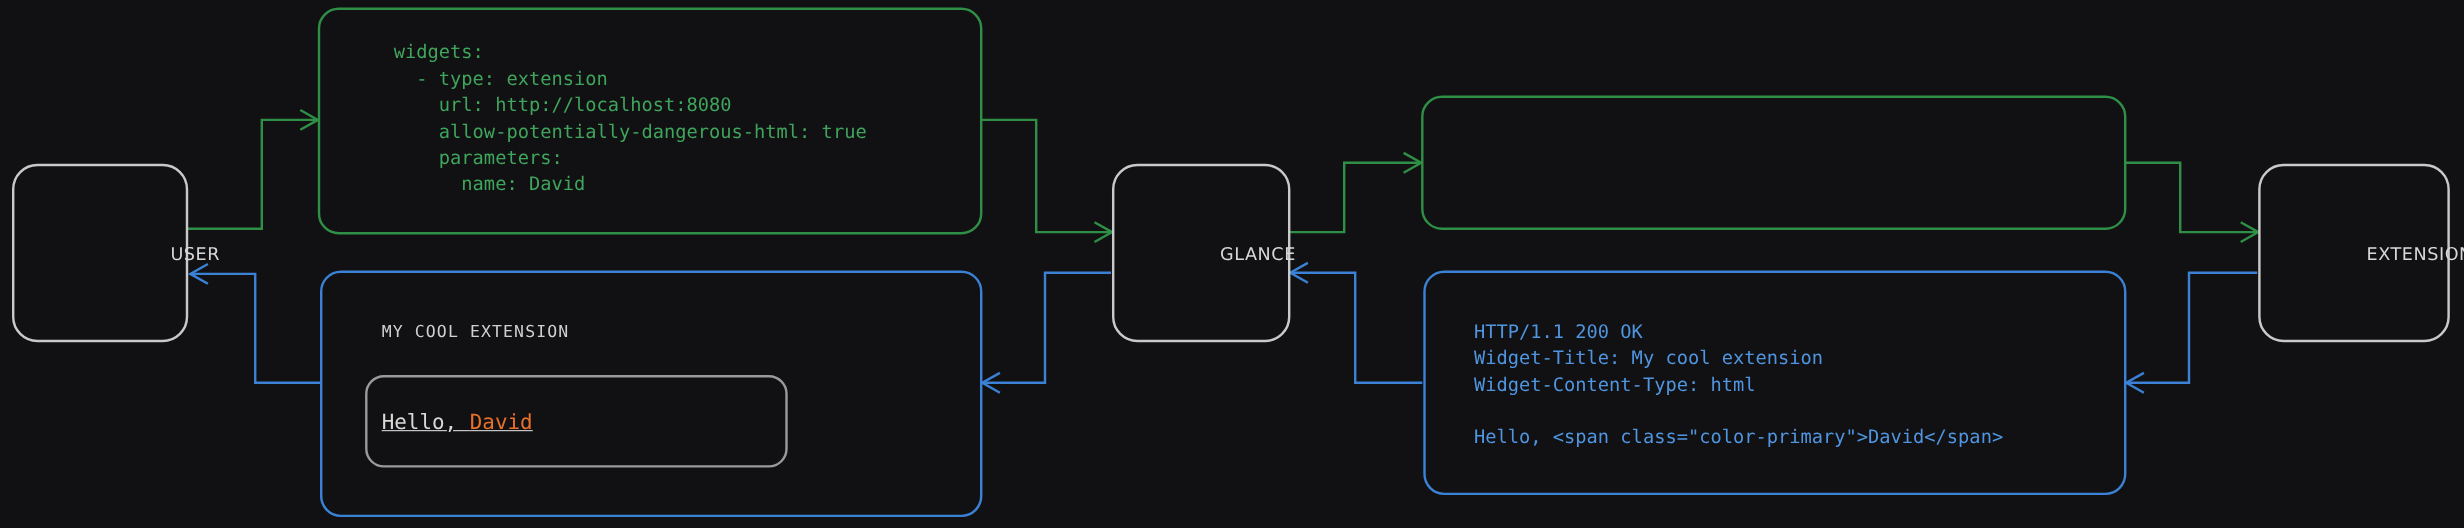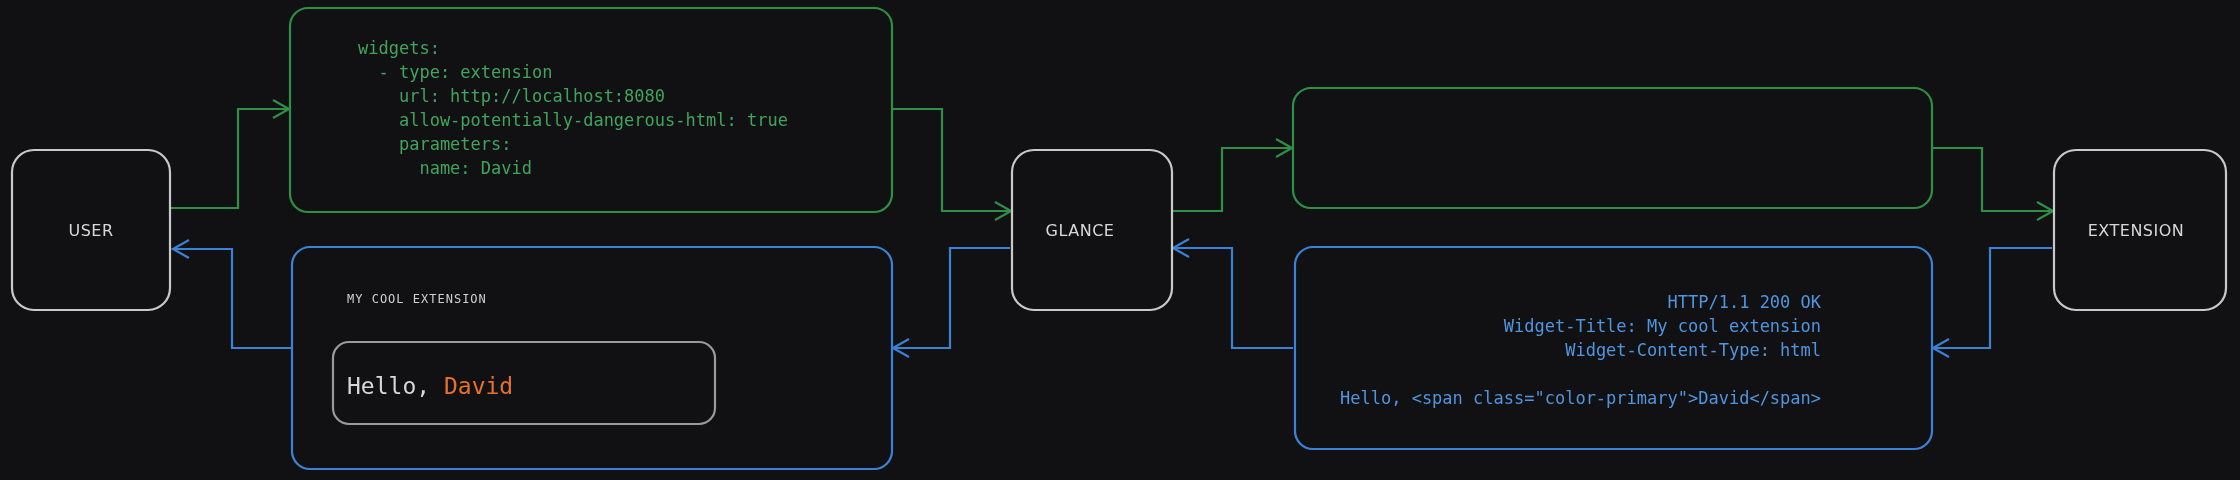--- a/index.html
+++ b/index.html
@@ -69,45 +69,47 @@
     stroke-width: 2.2;
     stroke-linecap: butt;
   }
   .node-label {
     position: absolute;
     color: #d8d8d8;
     font-family: "DejaVu Sans", "Liberation Sans", sans-serif;
     font-size: 16px;
     letter-spacing: 0.5px;
     white-space: nowrap;
-    text-align: center;
+    text-align: right;
+    padding-left: 30px;
   }
   .code-block {
     position: absolute;
     font-family: "DejaVu Sans Mono", "Liberation Mono", monospace;
     font-size: 17px;
     line-height: 24px;
     white-space: pre;
   }
   .code-green { color: #3fa55c; margin-left: 36px; }
-  .code-blue  { color: #4f95e0; text-align: right; }
+  .code-blue  { color: #4f95e0; }
   .widget-title {
     position: absolute;
     color: #d0d0d0;
     font-family: "DejaVu Sans Mono", "Liberation Mono", monospace;
-    font-size: 12px;
+    font-size: 15px;
     letter-spacing: 1px;
     white-space: pre;
   }
   .widget-body {
     position: absolute;
     font-family: "DejaVu Sans Mono", "Liberation Mono", monospace;
-    font-size: 23px;
+    font-size: 19px;
     color: #d8d8d8;
     white-space: pre;
+    text-decoration: underline;
   }
   .accent-name { color: #e8702a; }
 </style>
 </head>
 <body>
 
 <div id="diagram-root">
 
   <svg class="layer" viewBox="0 0 2240 480">
 

